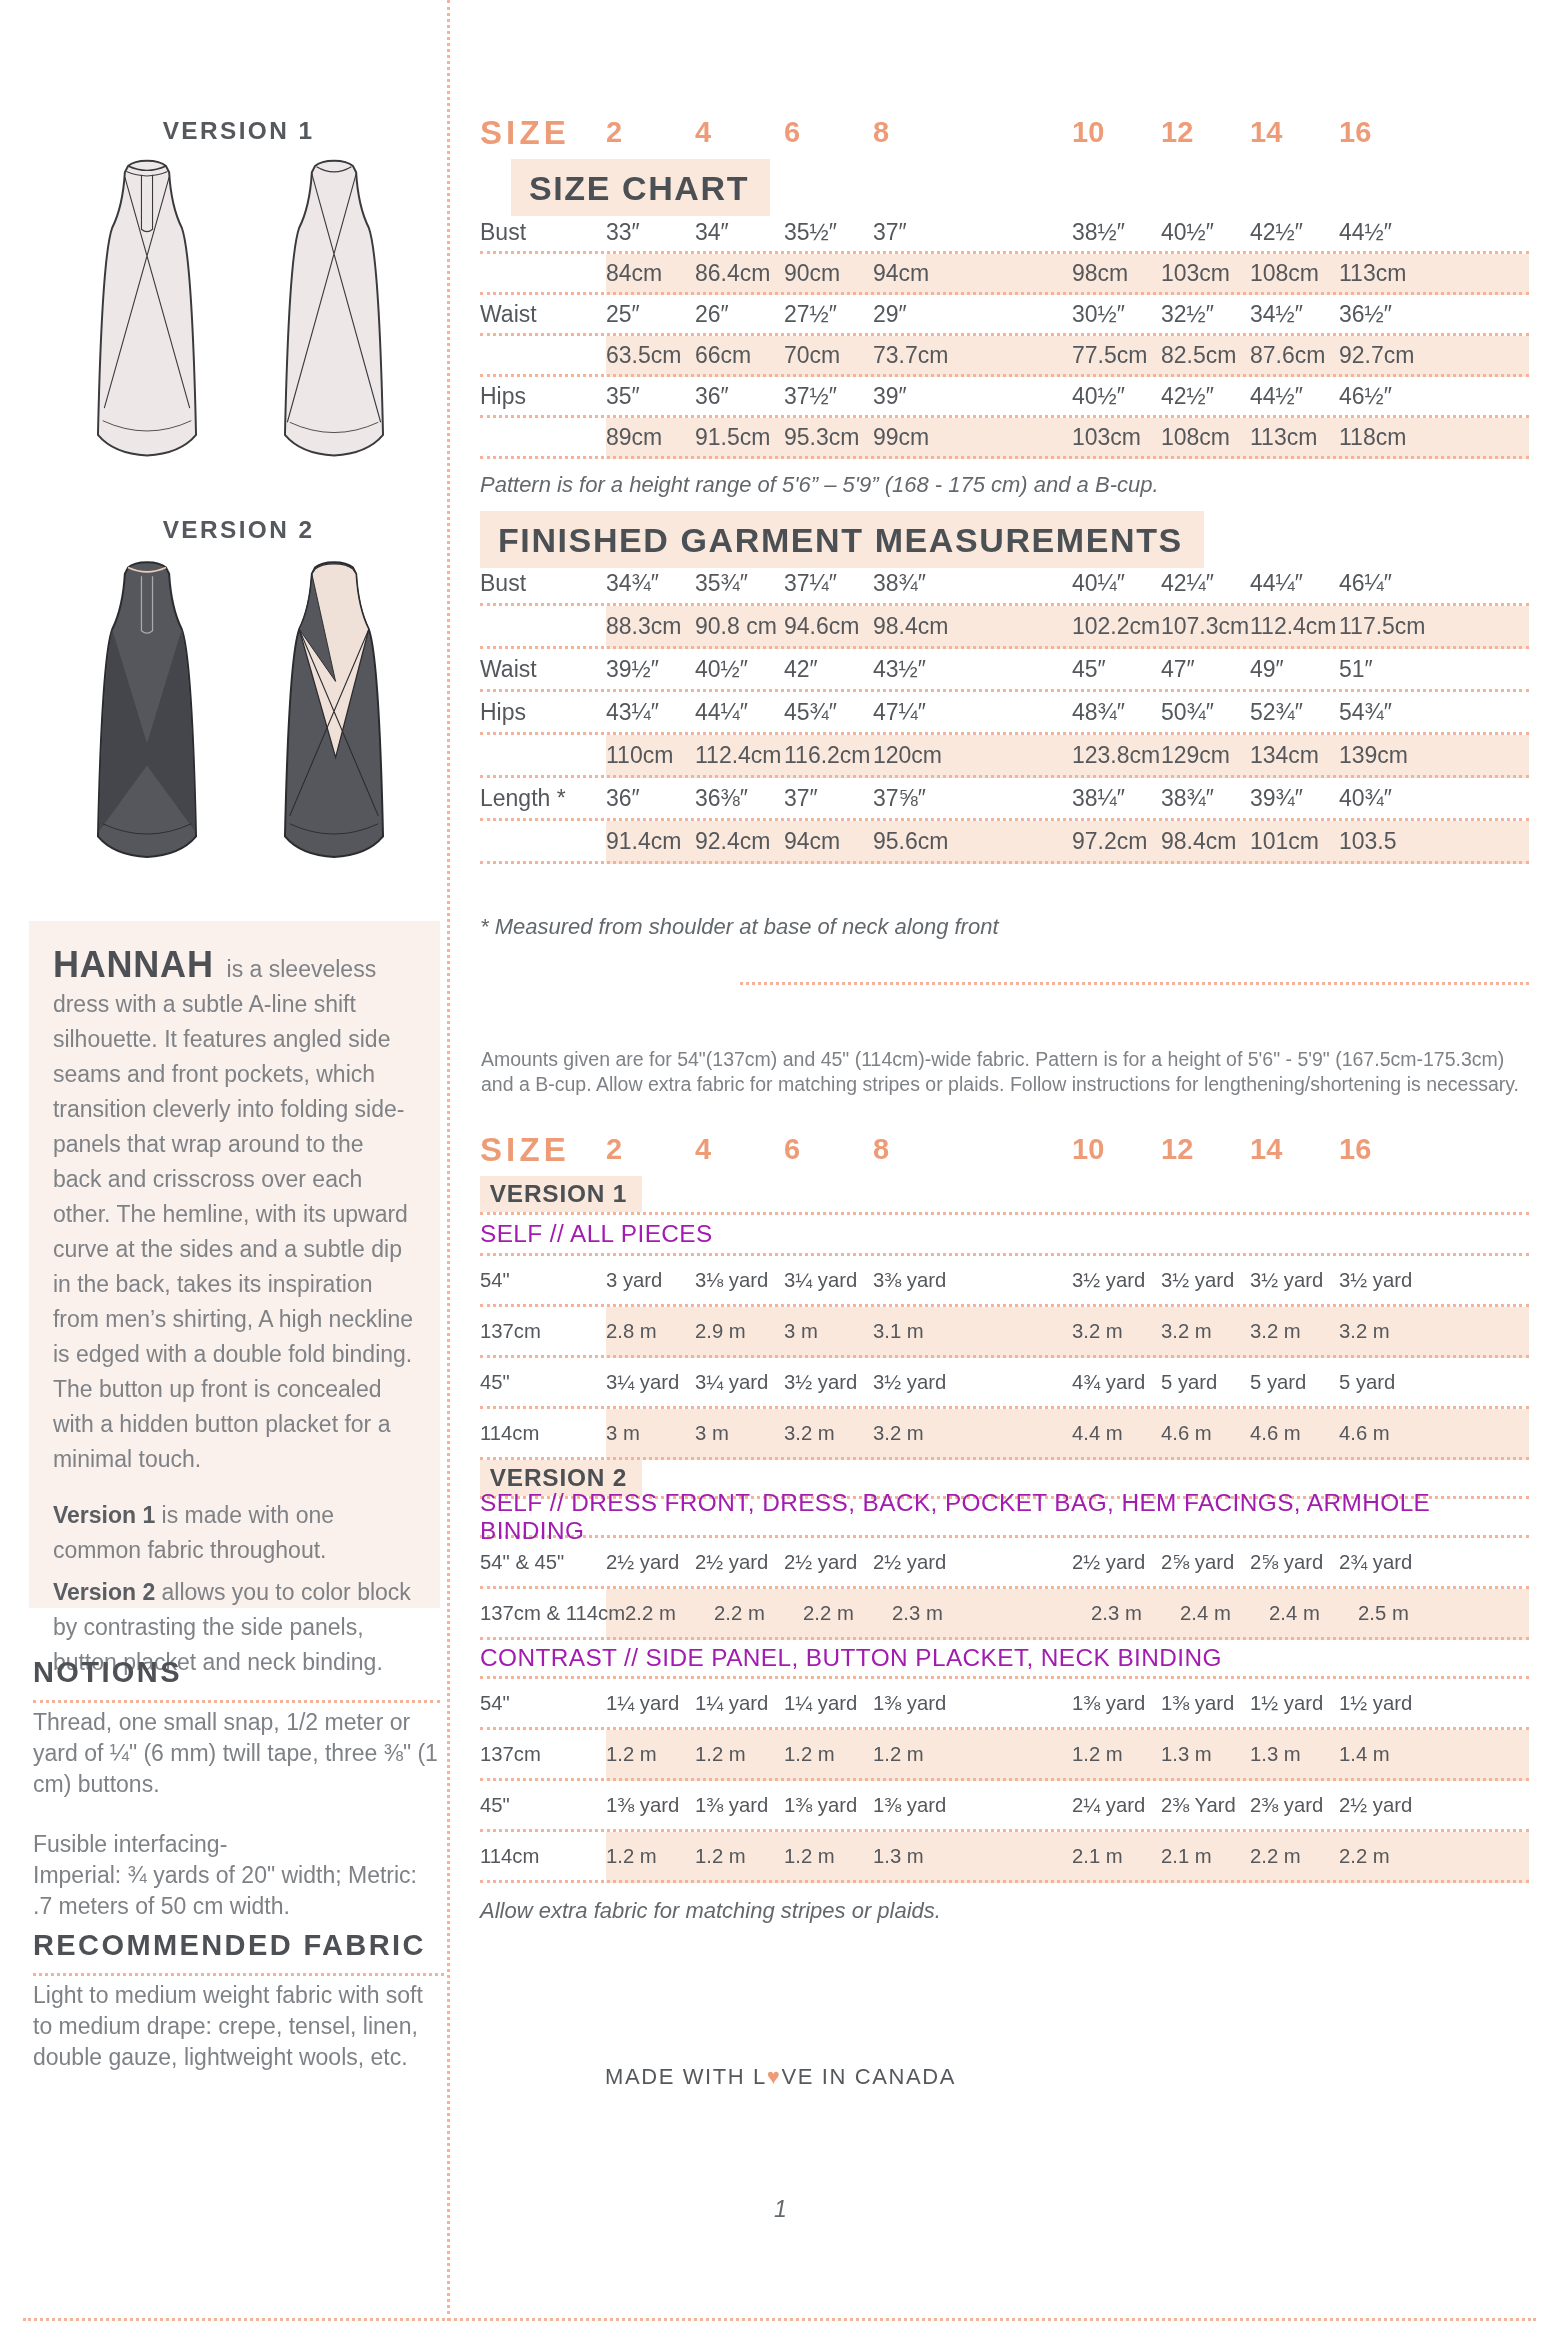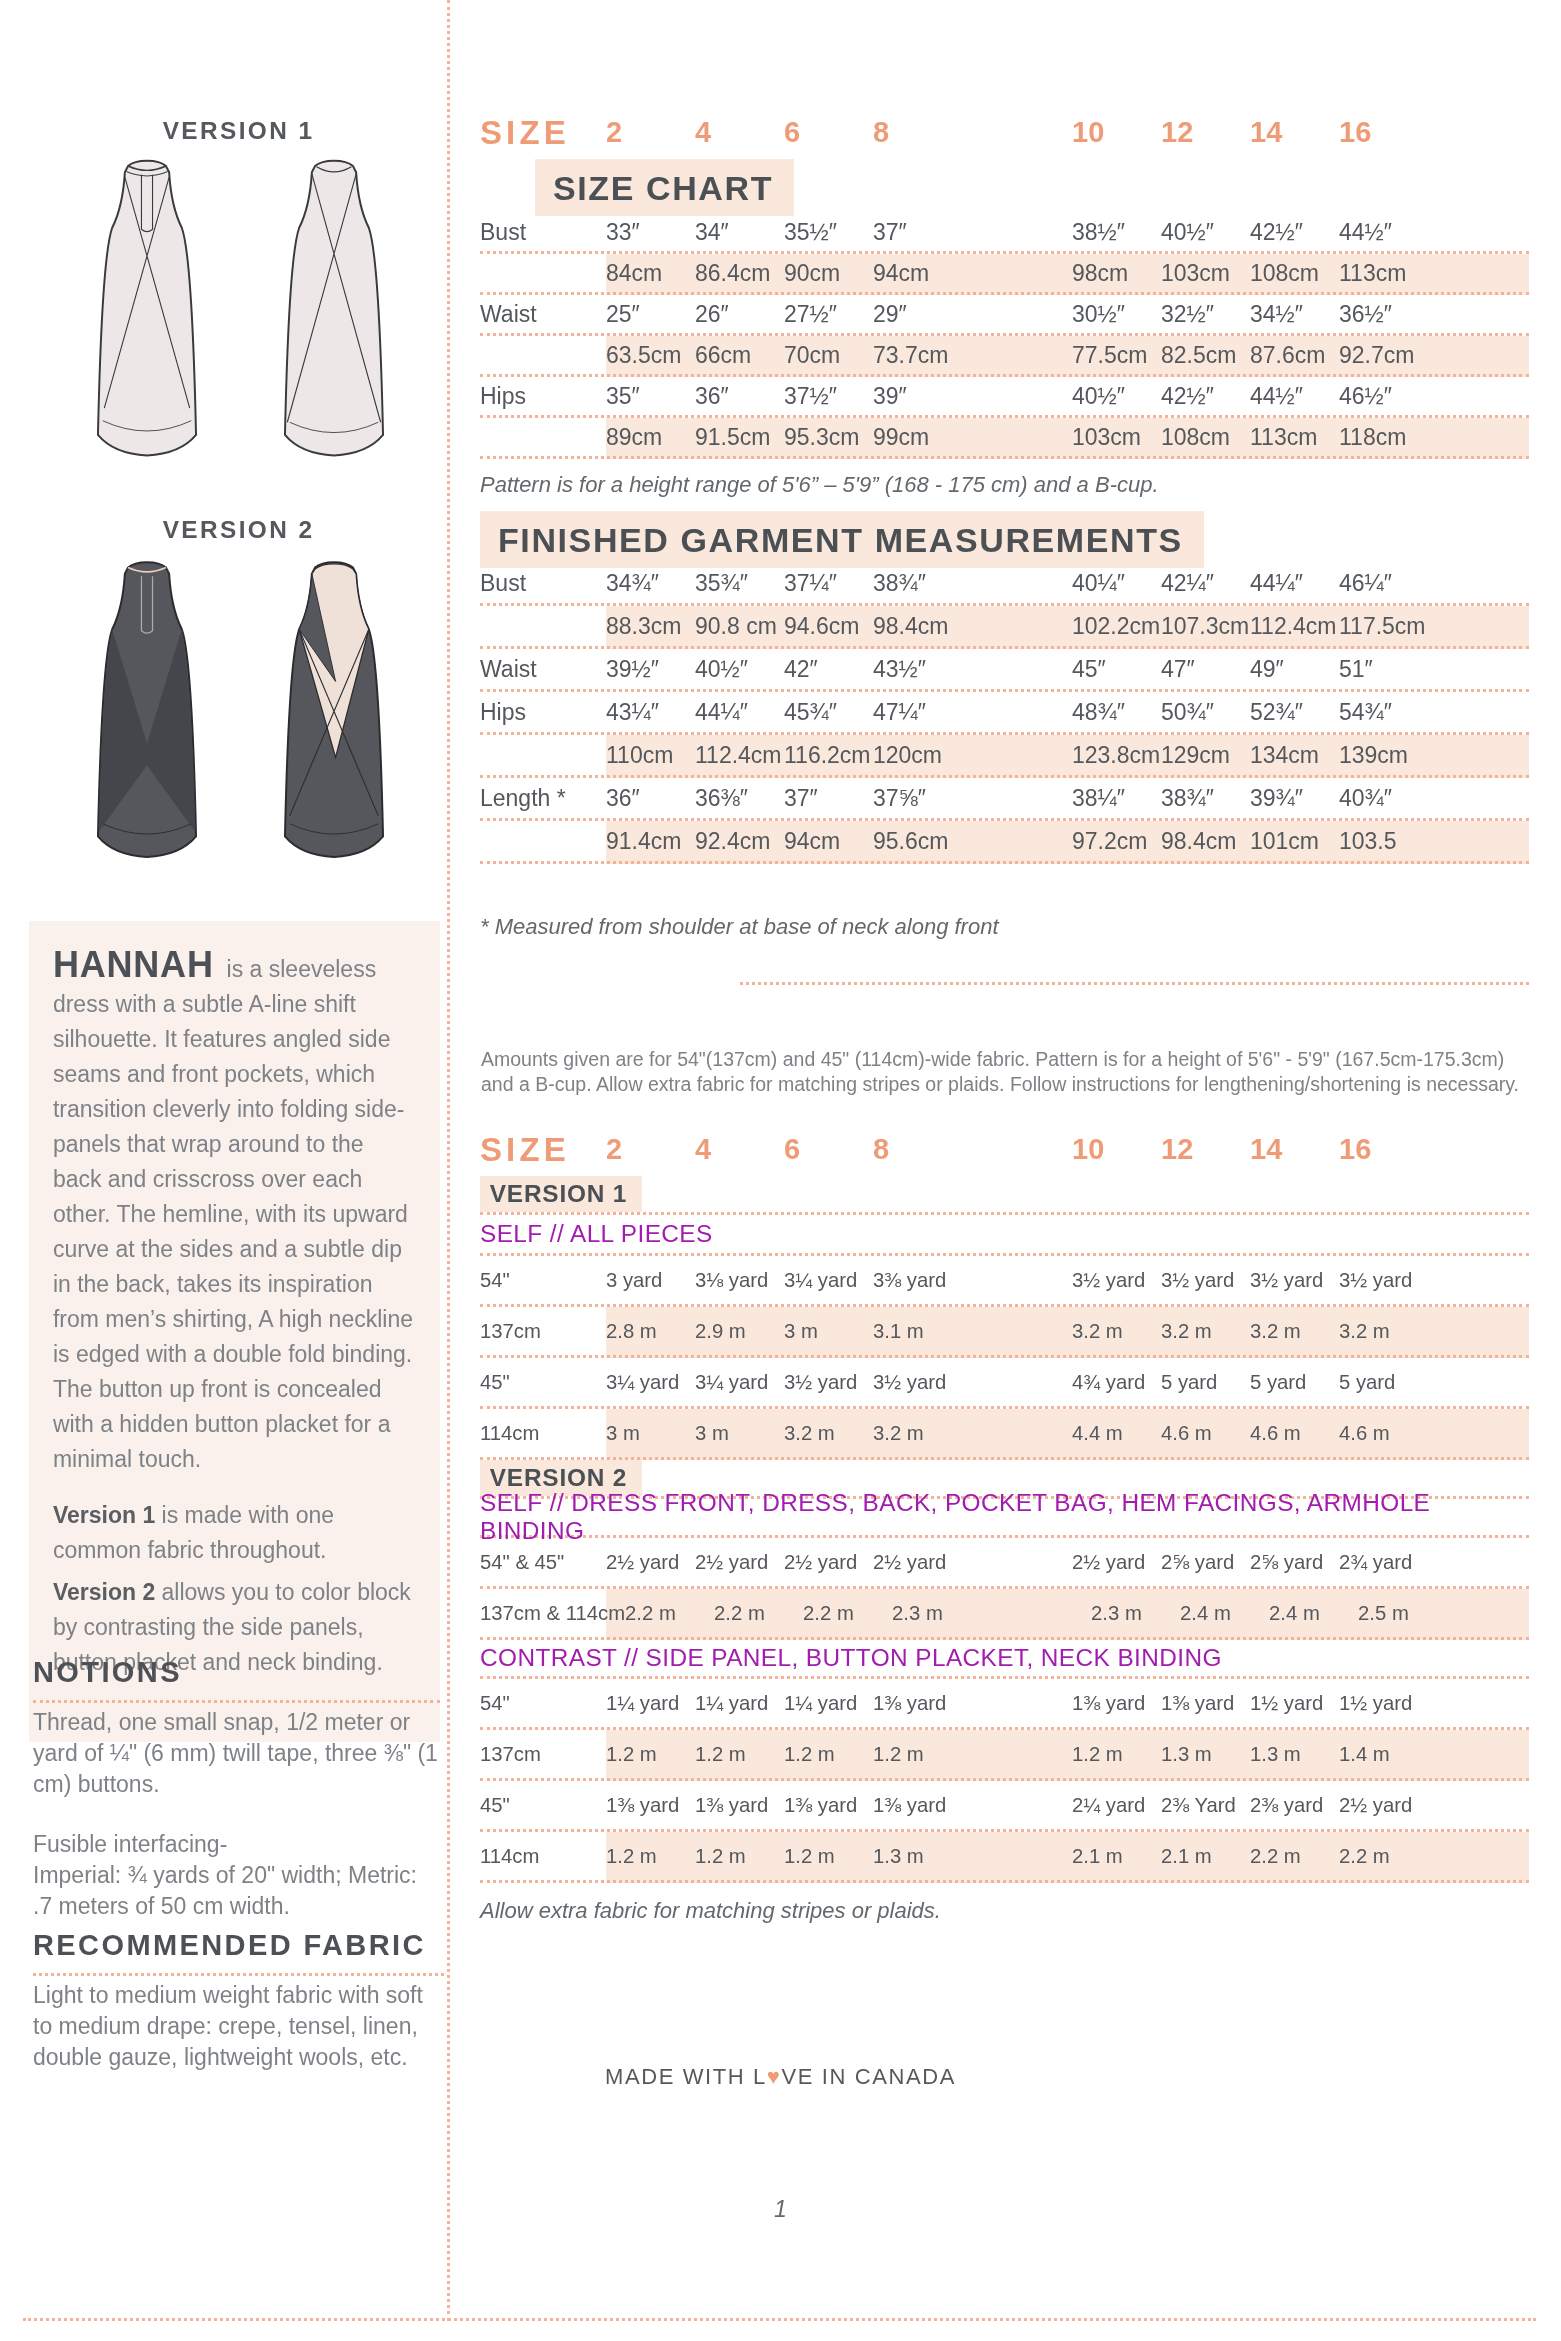--- a/index.html
+++ b/index.html
@@ -90,21 +90,21 @@
     </svg>
     <svg viewBox="0 0 220 410" width="174" height="332">
       <path d="M86,16 C96,7 124,7 134,16 L138,24 C140,58 146,78 154,94 C164,122 169,220 172,356 Q152,380 110,382 Q68,380 48,356 C51,220 56,122 66,94 C74,78 80,58 82,24 Z" fill="#56575C" stroke="#2B2C30" stroke-width="2.5"></path>
       <path d="M86,18 C96,9 124,9 134,18 L138,24 C140,58 146,78 154,94 L112,256 L66,94 C74,78 80,58 82,24 Z" fill="#EFE1D8" stroke="#2B2C30" stroke-width="1.6"></path>
       <path d="M82,24 L112,160 L66,94 C74,78 80,58 82,24 Z" fill="#56575C" stroke="#2B2C30" stroke-width="1.2"></path>
       <path d="M66,94 L166,330 M154,94 L54,330" stroke="#2B2C30" stroke-width="1.4" fill="none"></path>
       <path d="M54,340 Q110,366 166,340" stroke="#2B2C30" stroke-width="1.2" fill="none"></path>
     </svg>
   </div>
 
-  <div class="abs pinkblock" style="left:28.5px;top:921px;width:411px;height:821px;">
+  <div class="abs pinkblock" style="left:28.5px;top:921px;width:411px;height:687px;">
     <p class="desc"><span class="hname">HANNAH</span><span> is a sleeveless dress with a subtle A-line shift silhouette. It features angled side seams and front pockets, which transition cleverly into folding side-panels that wrap around to the back and crisscross over each other. The hemline, with its upward curve at the sides and a subtle dip in the back, takes its inspiration from men’s shirting, A high neckline is edged with a double fold binding. The button up front is concealed with a hidden button placket for a minimal touch.</span></p>
     <p class="vnote"><b>Version 1</b><span> is made with one common fabric throughout.</span></p>
     <p class="vnote" style="margin-top:6.5px;"><b>Version 2</b><span> allows you to color block by contrasting the side panels, button placket and neck binding.</span></p>
   </div>
 
   <div class="abs" style="left:33px;top:1656px;width:407px;">
     <div class="sideh-wrap">
       <h3 class="sideh">NOTIONS</h3>
     </div>
     <p class="sidep">Thread, one small snap, 1/2 meter or yard of ¼" (6 mm) twill tape, three ⅜" (1 cm) buttons.</p>
@@ -117,21 +117,21 @@
       <h3 class="sideh">RECOMMENDED FABRIC</h3>
     </div>
     <p class="sidep">Light to medium weight fabric with soft to medium drape: crepe, tensel, linen, double gauze, lightweight wools, etc.</p>
   </div>
 
   <div class="abs size-row" style="left:480px;top:112px;width:1049px;height:41px;">
     <span class="size-label">SIZE</span>
     <span style="display:contents;"><span class="hsize">2</span><span class="hsize">4</span><span class="hsize">6</span><span class="hsize">8</span><span class="hsize g5">10</span><span class="hsize">12</span><span class="hsize">14</span><span class="hsize">16</span></span>
   </div>
 
-  <div class="abs" style="left:504px;top:159px;padding-left:31px;">
+  <div class="abs" style="left:480px;top:159px;padding-left:31px;">
     <span class="hbox">SIZE CHART</span>
   </div>
 
   <div class="abs mtable rows51" style="left:480px;top:213px;">
       <div class="mrow">
         <span class="lbl">Bust</span>
         <span class="val">33″</span>
         <span class="val">34″</span>
         <span class="val">35½″</span>
         <span class="val">37″</span>

